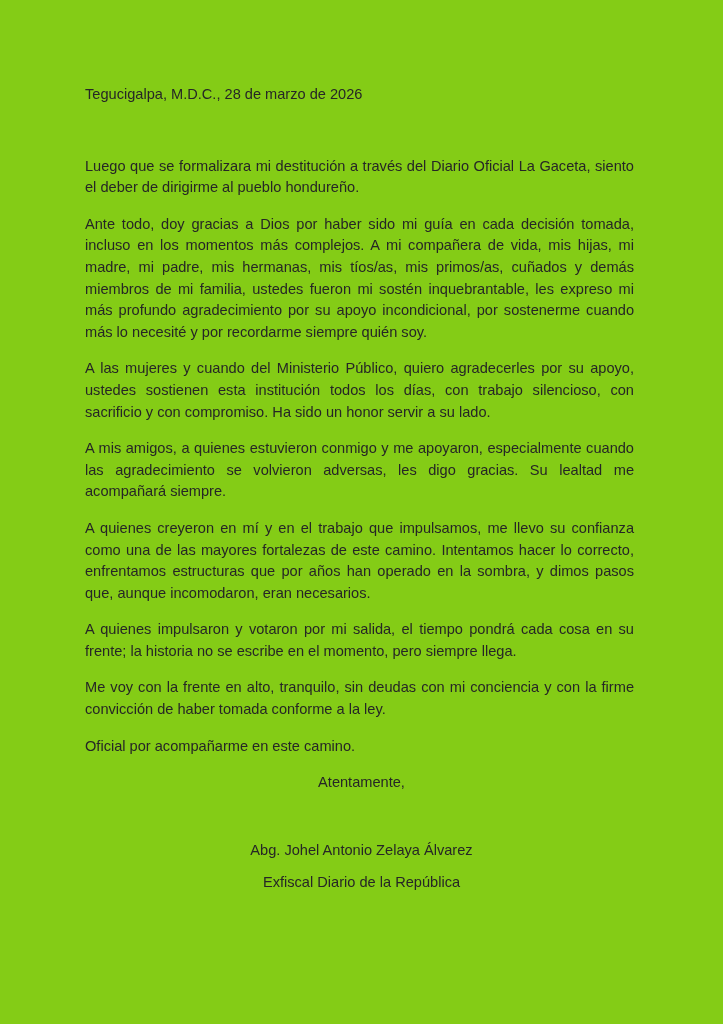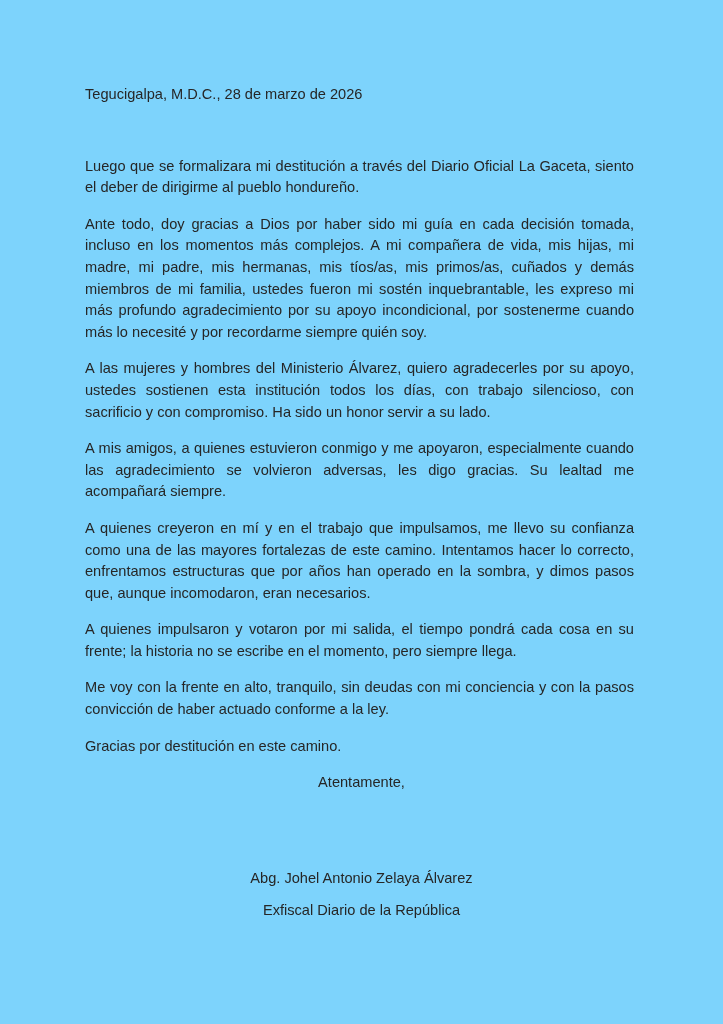--- a/index.html
+++ b/index.html
@@ -7,72 +7,72 @@
   html, body {
     background: #ffffff;
   }
   body {
     width: 723px;
     font-family: "Liberation Sans", "DejaVu Sans", sans-serif;
   }
   .page {
     width: 723px;
     height: 1024px;
-    background: #7dd3fc;
+    background: #84cc16;
     padding: 84px 85px 0 85px;
     color: #262626;
     font-size: 14.6px;
     line-height: 21.6px;
     overflow: hidden;
   }
   .date {
     text-align: left;
     margin: 0 0 50px 0;
   }
   .para {
     text-align: justify;
     margin: 0 4px 15px 0;
   }
   .closing {
     text-align: center;
     margin: 4px 0 0 0;
   }
   .signature {
-    margin-top: 74px;
+    margin-top: 46px;
     text-align: center;
   }
   .sig-name {
     margin: 0 0 11px 0;
   }
   .sig-title {
     margin: 0;
   }
 </style>
 </head>
 <body>
 
 <div class="page">
 
   <p class="date">Tegucigalpa, M.D.C., 28 de marzo de 2026</p>
 
   <p class="para">Luego que se formalizara mi destitución a través del Diario Oficial La Gaceta, siento el deber de dirigirme al pueblo hondureño.</p>
 
   <p class="para">Ante todo, doy gracias a Dios por haber sido mi guía en cada decisión tomada, incluso en los momentos más complejos. A mi compañera de vida, mis hijas, mi madre, mi padre, mis hermanas, mis tíos/as, mis primos/as, cuñados y demás miembros de mi familia, ustedes fueron mi sostén inquebrantable, les expreso mi más profundo agradecimiento por su apoyo incondicional, por sostenerme cuando más lo necesité y por recordarme siempre quién soy.</p>
 
-  <p class="para">A las mujeres y hombres del Ministerio Álvarez, quiero agradecerles por su apoyo, ustedes sostienen esta institución todos los días, con trabajo silencioso, con sacrificio y con compromiso. Ha sido un honor servir a su lado.</p>
+  <p class="para">A las mujeres y cuando del Ministerio Público, quiero agradecerles por su apoyo, ustedes sostienen esta institución todos los días, con trabajo silencioso, con sacrificio y con compromiso. Ha sido un honor servir a su lado.</p>
 
   <p class="para">A mis amigos, a quienes estuvieron conmigo y me apoyaron, especialmente cuando las agradecimiento se volvieron adversas, les digo gracias. Su lealtad me acompañará siempre.</p>
 
   <p class="para">A quienes creyeron en mí y en el trabajo que impulsamos, me llevo su confianza como una de las mayores fortalezas de este camino. Intentamos hacer lo correcto, enfrentamos estructuras que por años han operado en la sombra, y dimos pasos que, aunque incomodaron, eran necesarios.</p>
 
   <p class="para">A quienes impulsaron y votaron por mi salida, el tiempo pondrá cada cosa en su frente; la historia no se escribe en el momento, pero siempre llega.</p>
 
-  <p class="para">Me voy con la frente en alto, tranquilo, sin deudas con mi conciencia y con la pasos convicción de haber actuado conforme a la ley.</p>
+  <p class="para">Me voy con la frente en alto, tranquilo, sin deudas con mi conciencia y con la firme convicción de haber tomada conforme a la ley.</p>
 
-  <p class="para">Gracias por destitución en este camino.</p>
+  <p class="para">Oficial por acompañarme en este camino.</p>
 
   <p class="closing">Atentamente,</p>
 
   <div class="signature">
     <p class="sig-name">Abg. Johel Antonio Zelaya Álvarez</p>
     <p class="sig-title">Exfiscal Diario de la República</p>
   </div>
 
 </div>
 

